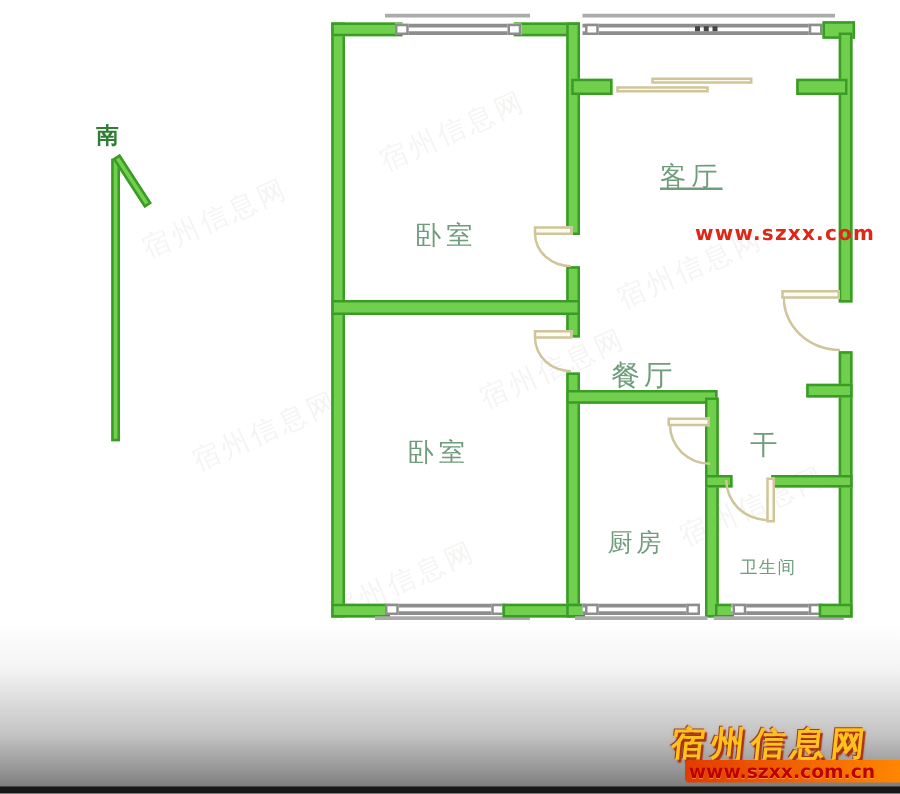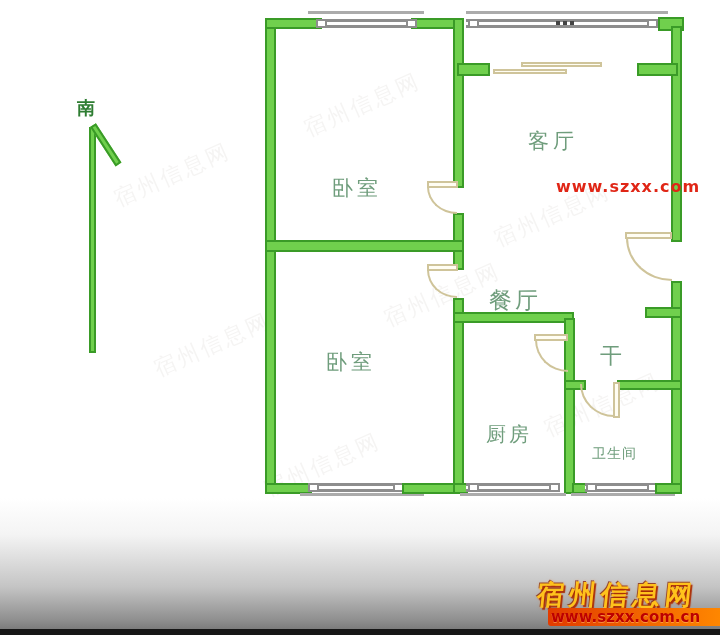--- a/index.html
+++ b/index.html
@@ -125,21 +125,21 @@
   <div class="door-arc" style="left:535px;top:340px;width:33px;height:32px;"></div>
 
   <div class="door-leaf-v" style="left:613px;top:382px;height:36px;"></div>
   <div class="door-arc" style="left:580px;top:384px;width:34px;height:33px;"></div>
 
   <div class="compass-label">南</div>
   <div class="wall" style="left:89px;top:127px;width:7px;height:226px;"></div>
   <div class="wall" style="left:90px;top:127px;width:7px;height:47px;transform:rotate(-33deg);transform-origin:top left;"></div>
 
   <div class="room-label" style="left:332px;top:174px;font-size:21px;letter-spacing:4px;">卧室</div>
-  <div class="room-label" style="left:528px;top:127px;font-size:21px;letter-spacing:4px;">客厅</div>
+  <div class="room-label" style="left:528px;top:127px;font-size:21px;letter-spacing:4px;text-decoration:underline;">客厅</div>
   <div class="room-label" style="left:326px;top:348px;font-size:21px;letter-spacing:4px;">卧室</div>
   <div class="room-label" style="left:489px;top:285px;font-size:23px;">餐厅</div>
   <div class="room-label" style="left:600px;top:341px;font-size:22px;">干</div>
   <div class="room-label" style="left:486px;top:421px;font-size:20px;">厨房</div>
   <div class="room-label" style="left:592px;top:445px;font-size:14px;letter-spacing:1px;">卫生间</div>
 
   <div class="mid-url">www.szxx.com</div>
 
   <div class="bottom-fade"></div>
   <div class="bottom-dark"></div>

